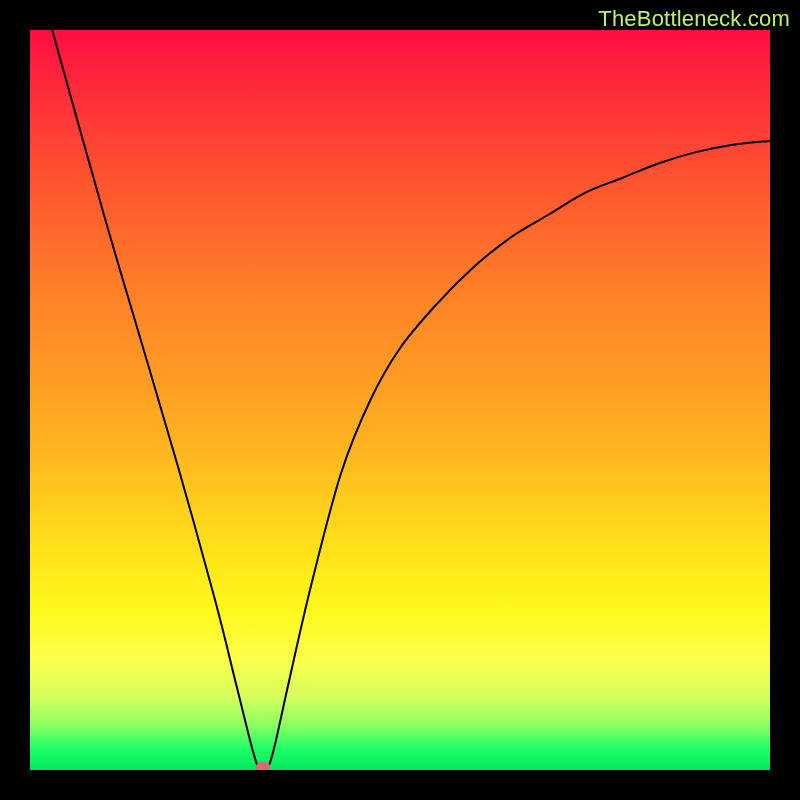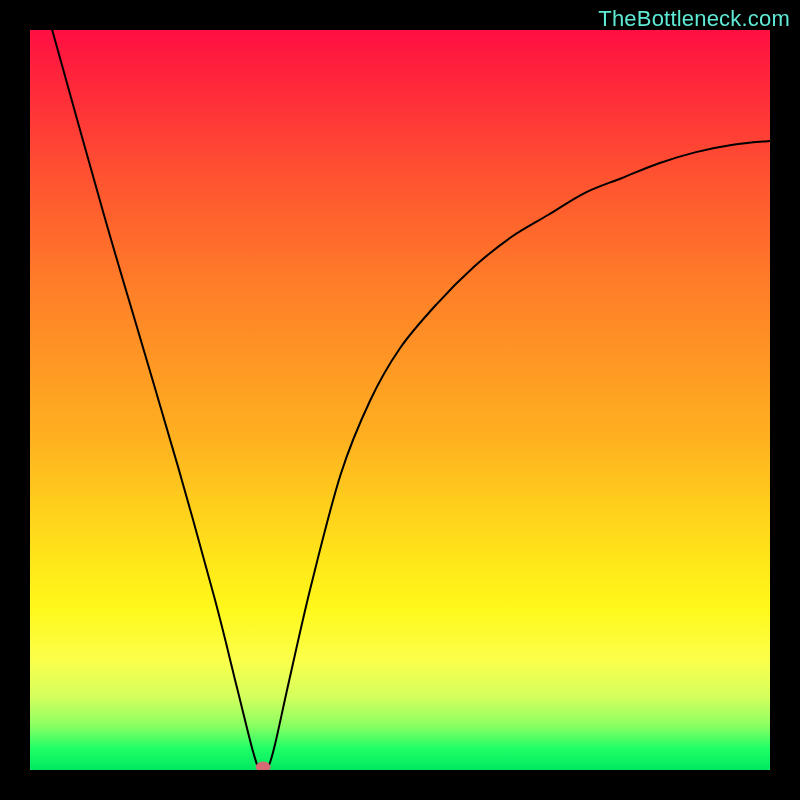--- a/index.html
+++ b/index.html
@@ -29,21 +29,21 @@
       #d6ff5d 90%,
       #8bff62 94%,
       #22ff66 97%,
       #00e860 100%
     );
   }
   .watermark {
     position: absolute;
     top: 6px;
     right: 10px;
-    color: #5eead4;
+    color: #bef264;
     font-size: 22px;
     font-weight: 500;
     letter-spacing: 0.2px;
     user-select: none;
   }
   svg.plot {
     position: absolute;
     left: 0;
     top: 0;
     width: 740px;

